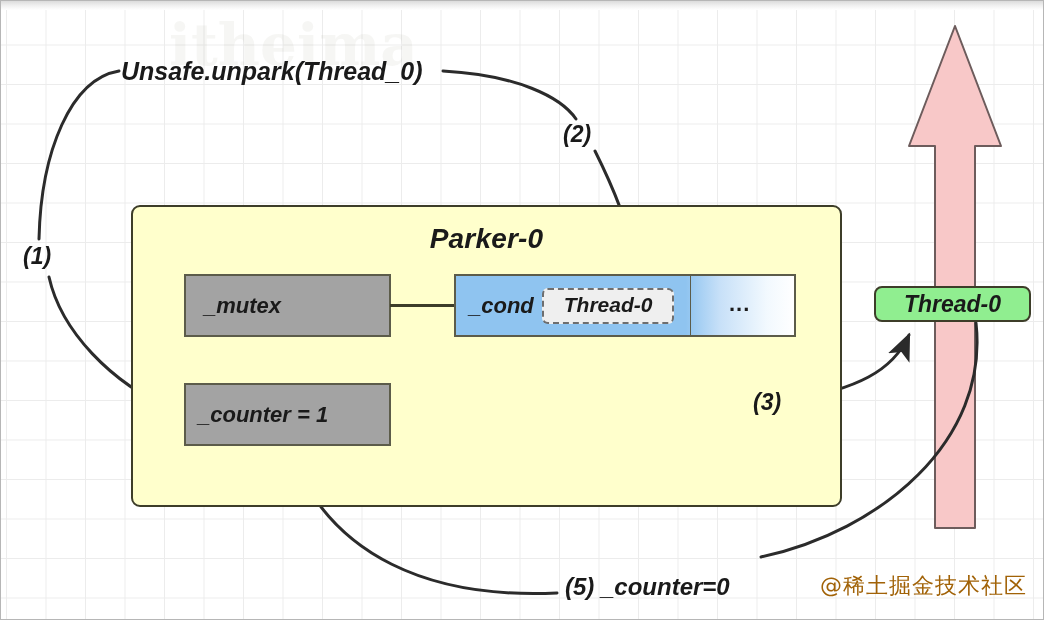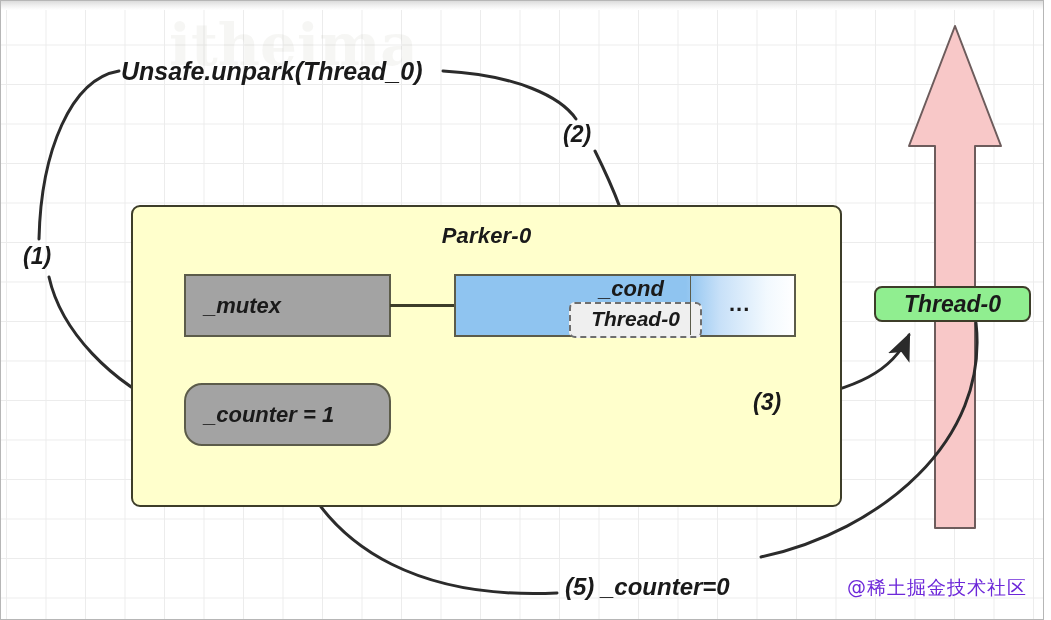--- a/index.html
+++ b/index.html
@@ -50,21 +50,21 @@
     border-radius: 9px;
     box-sizing: border-box;
   }
   .parker-title {
     position: absolute;
     left: 0; top: 16px;
     width: 100%;
     text-align: center;
     font-style: italic;
     font-weight: bold;
-    font-size: 22px;
+    font-size: 28px;
     color: #1a1a1a;
     letter-spacing: .2px;
   }
   
   .field-box {
     position: absolute;
     background: #a3a3a3;
     border: 2px solid #5c5c4a;
     box-sizing: border-box;
     display: flex;
@@ -73,29 +73,27 @@
     font-weight: bold;
     font-size: 22px;
     color: #1a1a1a;
   }
   #mutex-box {
     left: 183px; top: 273px; width: 207px; height: 63px;
     padding-left: 18px;
   }
   #counter-box {
     left: 183px; top: 382px; width: 207px; height: 63px;
-    padding-left: 18px;
-    border-radius: 18px;
+    padding-left: 12px;
   }
   #cond-box {
     left: 453px; top: 273px; width: 342px; height: 63px;
     padding-left: 13px;
     background: linear-gradient(to right,
         #8fc4f0 0%, #8fc4f0 68%, #c7e0f8 78%, #f2f9fe 92%, #ffffff 100%);
-    flex-direction: column;
   }
   .cond-divider {
     position: absolute;
     left: 689px; top: 275px;
     width: 1px; height: 59px;
     background: #5c5c4a;
   }
   .thread-slot {
     margin-left: 8px;
     background: #efefef;
@@ -149,22 +147,22 @@
   }
   #lbl-unpark { left: 120px; top: 56px;  font-size: 25px; }
   #lbl-1      { left: 22px;  top: 242px; font-size: 23px; }
   #lbl-2      { left: 562px; top: 120px; font-size: 23px; }
   #lbl-3      { left: 752px; top: 388px; font-size: 23px; }
   #lbl-4      { left: 564px; top: 572px; font-size: 24px; }
   
   #wm-corner {
     position: absolute;
     right: 16px; bottom: 18px;
-    font-size: 19px;
-    color: #6d28d9;
+    font-size: 22px;
+    color: #a16207;
     font-family: "DejaVu Sans", sans-serif;
     letter-spacing: 1px;
   }
   #wm-center {
     position: absolute;
     left: 395px; top: 360px;
     font-size: 40px;
     color: rgba(140,140,120,0.10);
     font-weight: bold;
     transform: rotate(-18deg);

